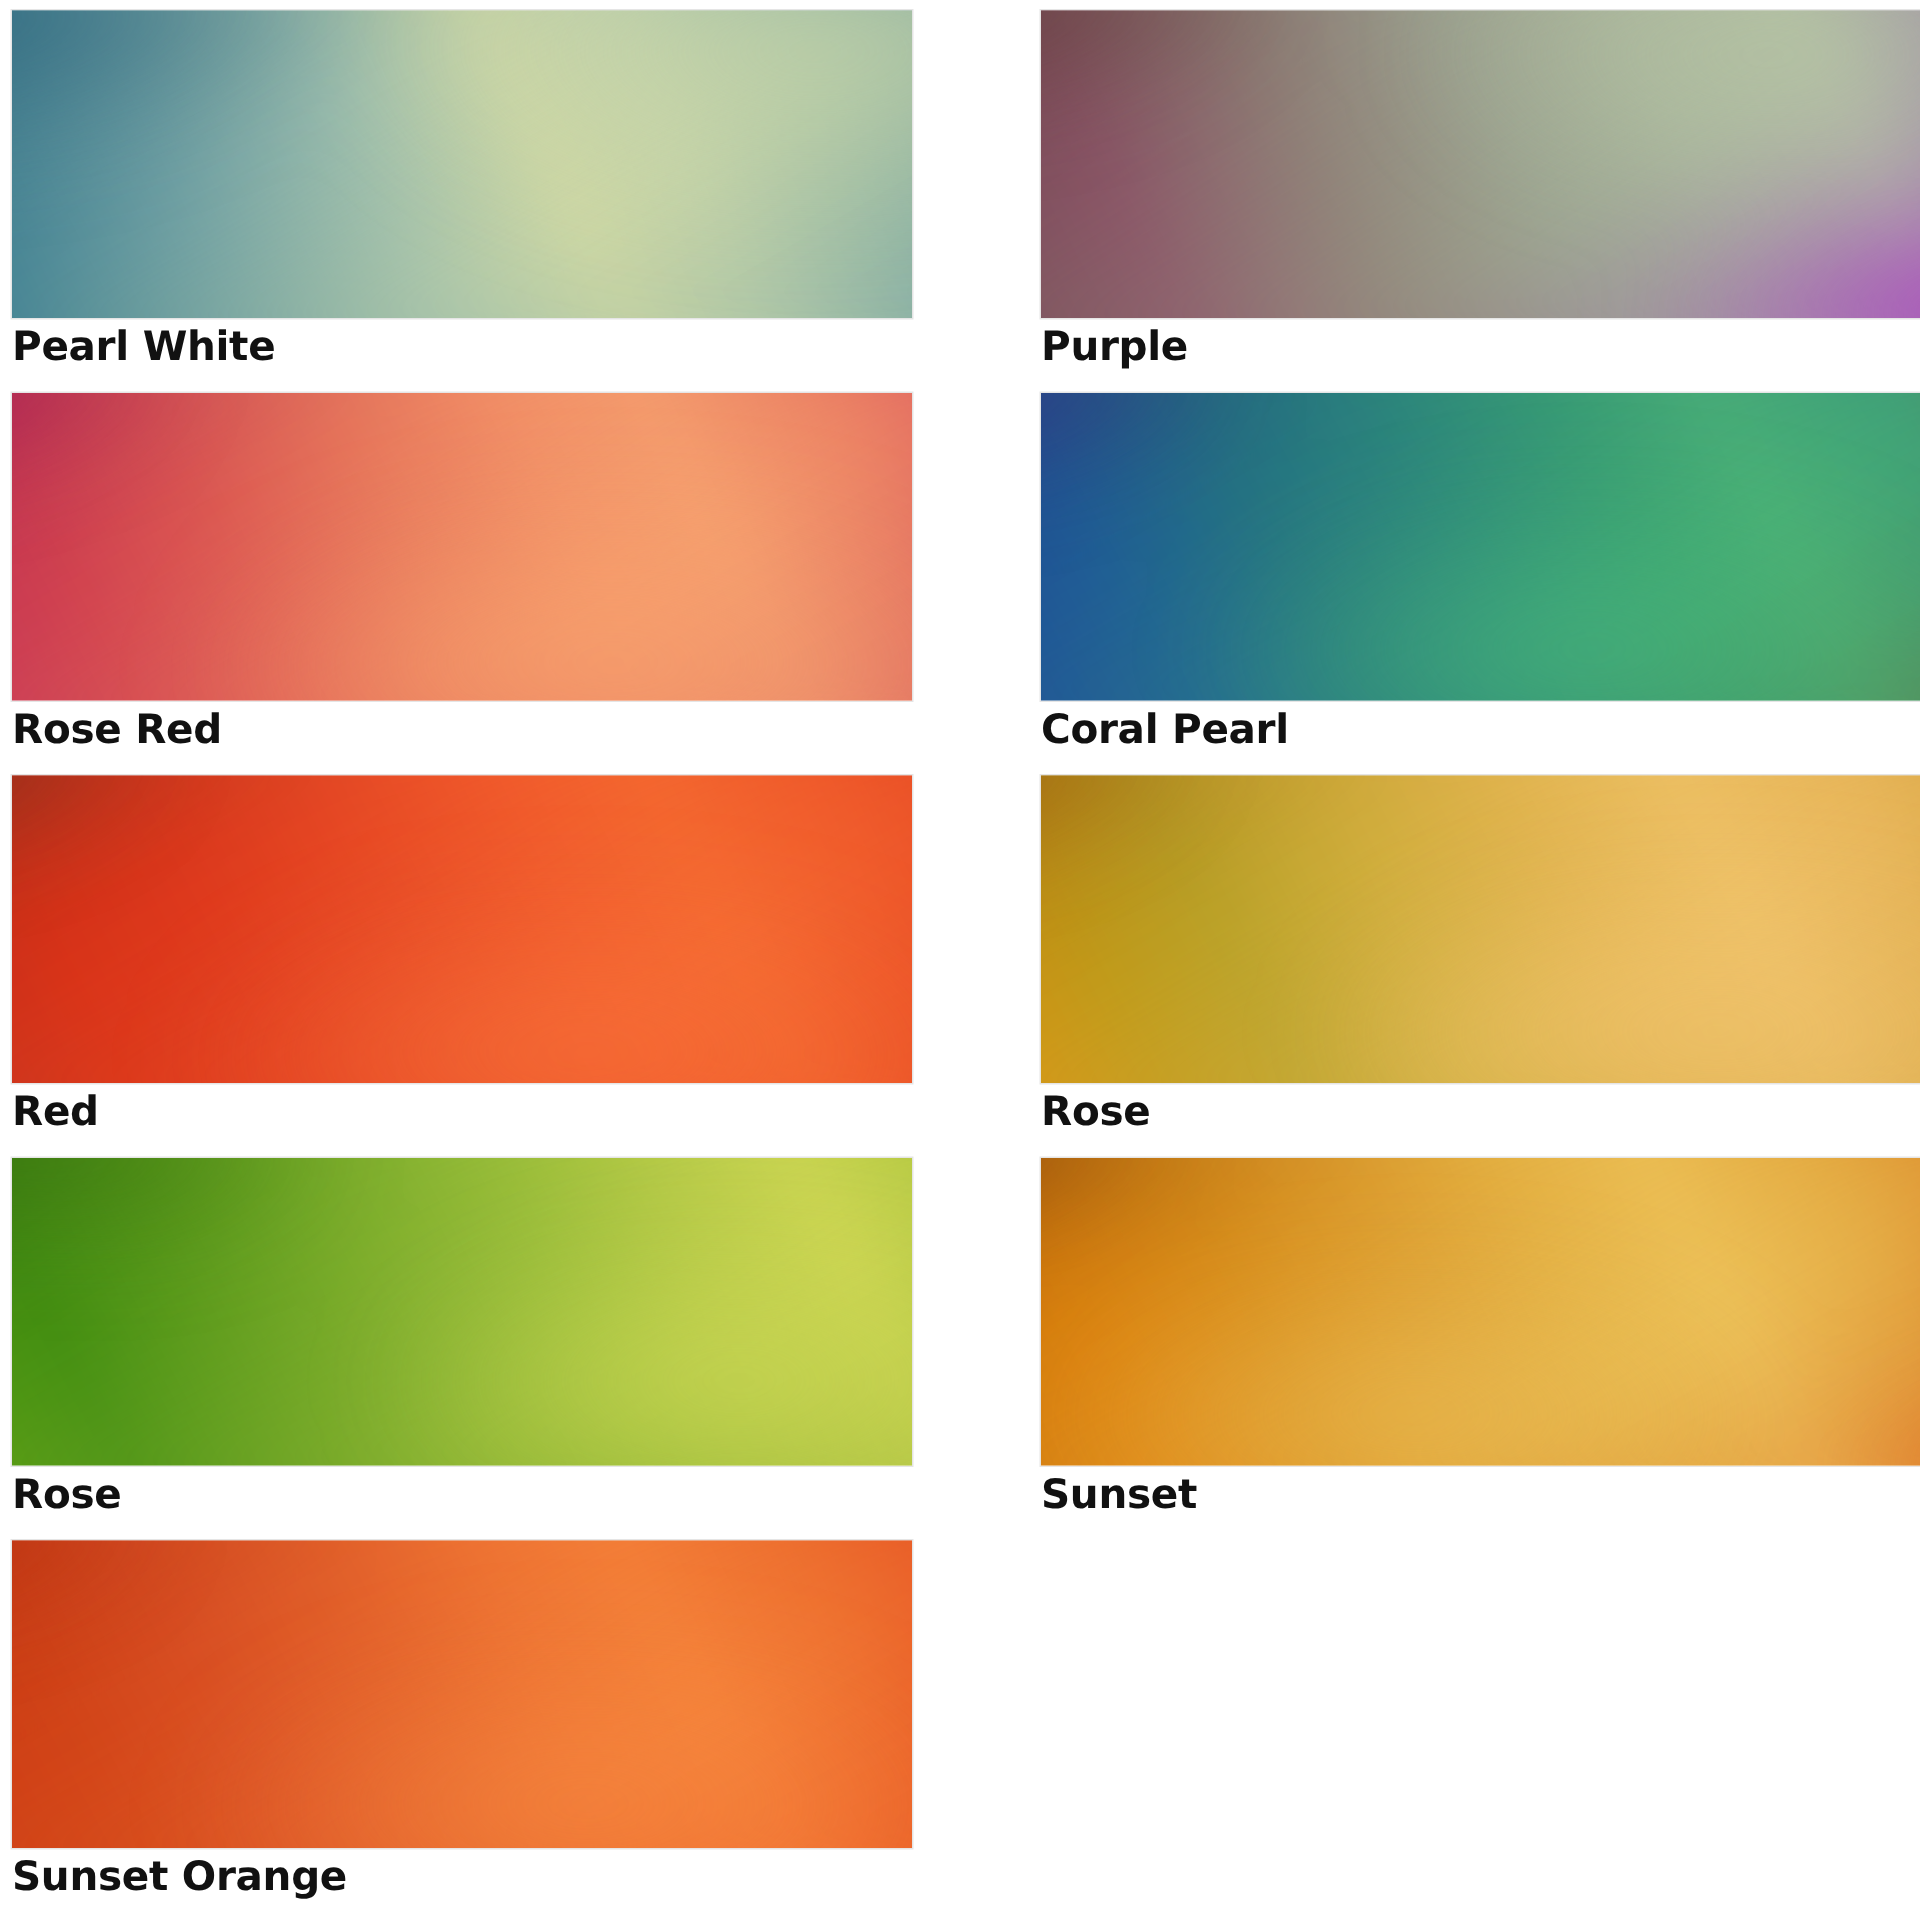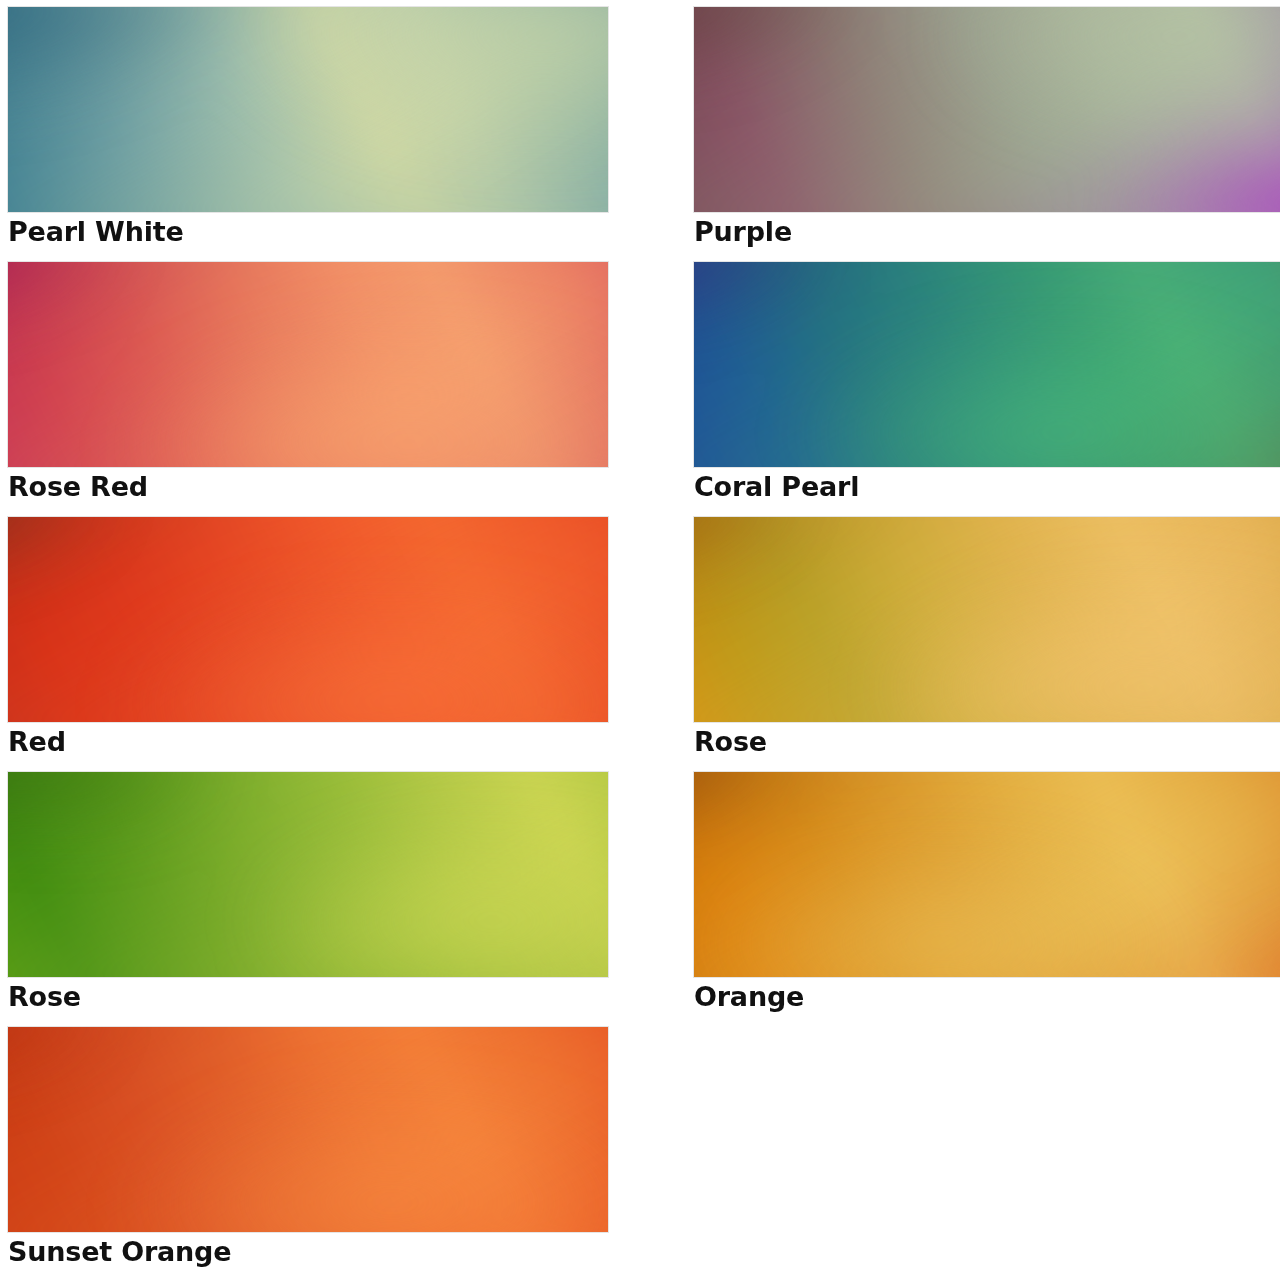--- a/index.html
+++ b/index.html
@@ -402,21 +402,21 @@
     </div>
     <div class="swatch-label">Rose</div>
   </div>
 
   <div class="swatch-cell col-right row-3">
     <div class="swatch-image g-orange">
       <div class="band-layer"></div>
       <div class="wash-layer"></div>
       <div class="glow-layer"></div>
     </div>
-    <div class="swatch-label">Orange</div>
+    <div class="swatch-label">Sunset</div>
   </div>
 
   <div class="swatch-cell col-left row-4">
     <div class="swatch-image g-sunset-orange">
       <div class="band-layer"></div>
       <div class="wash-layer"></div>
       <div class="glow-layer"></div>
     </div>
     <div class="swatch-label">Sunset Orange</div>
   </div>

